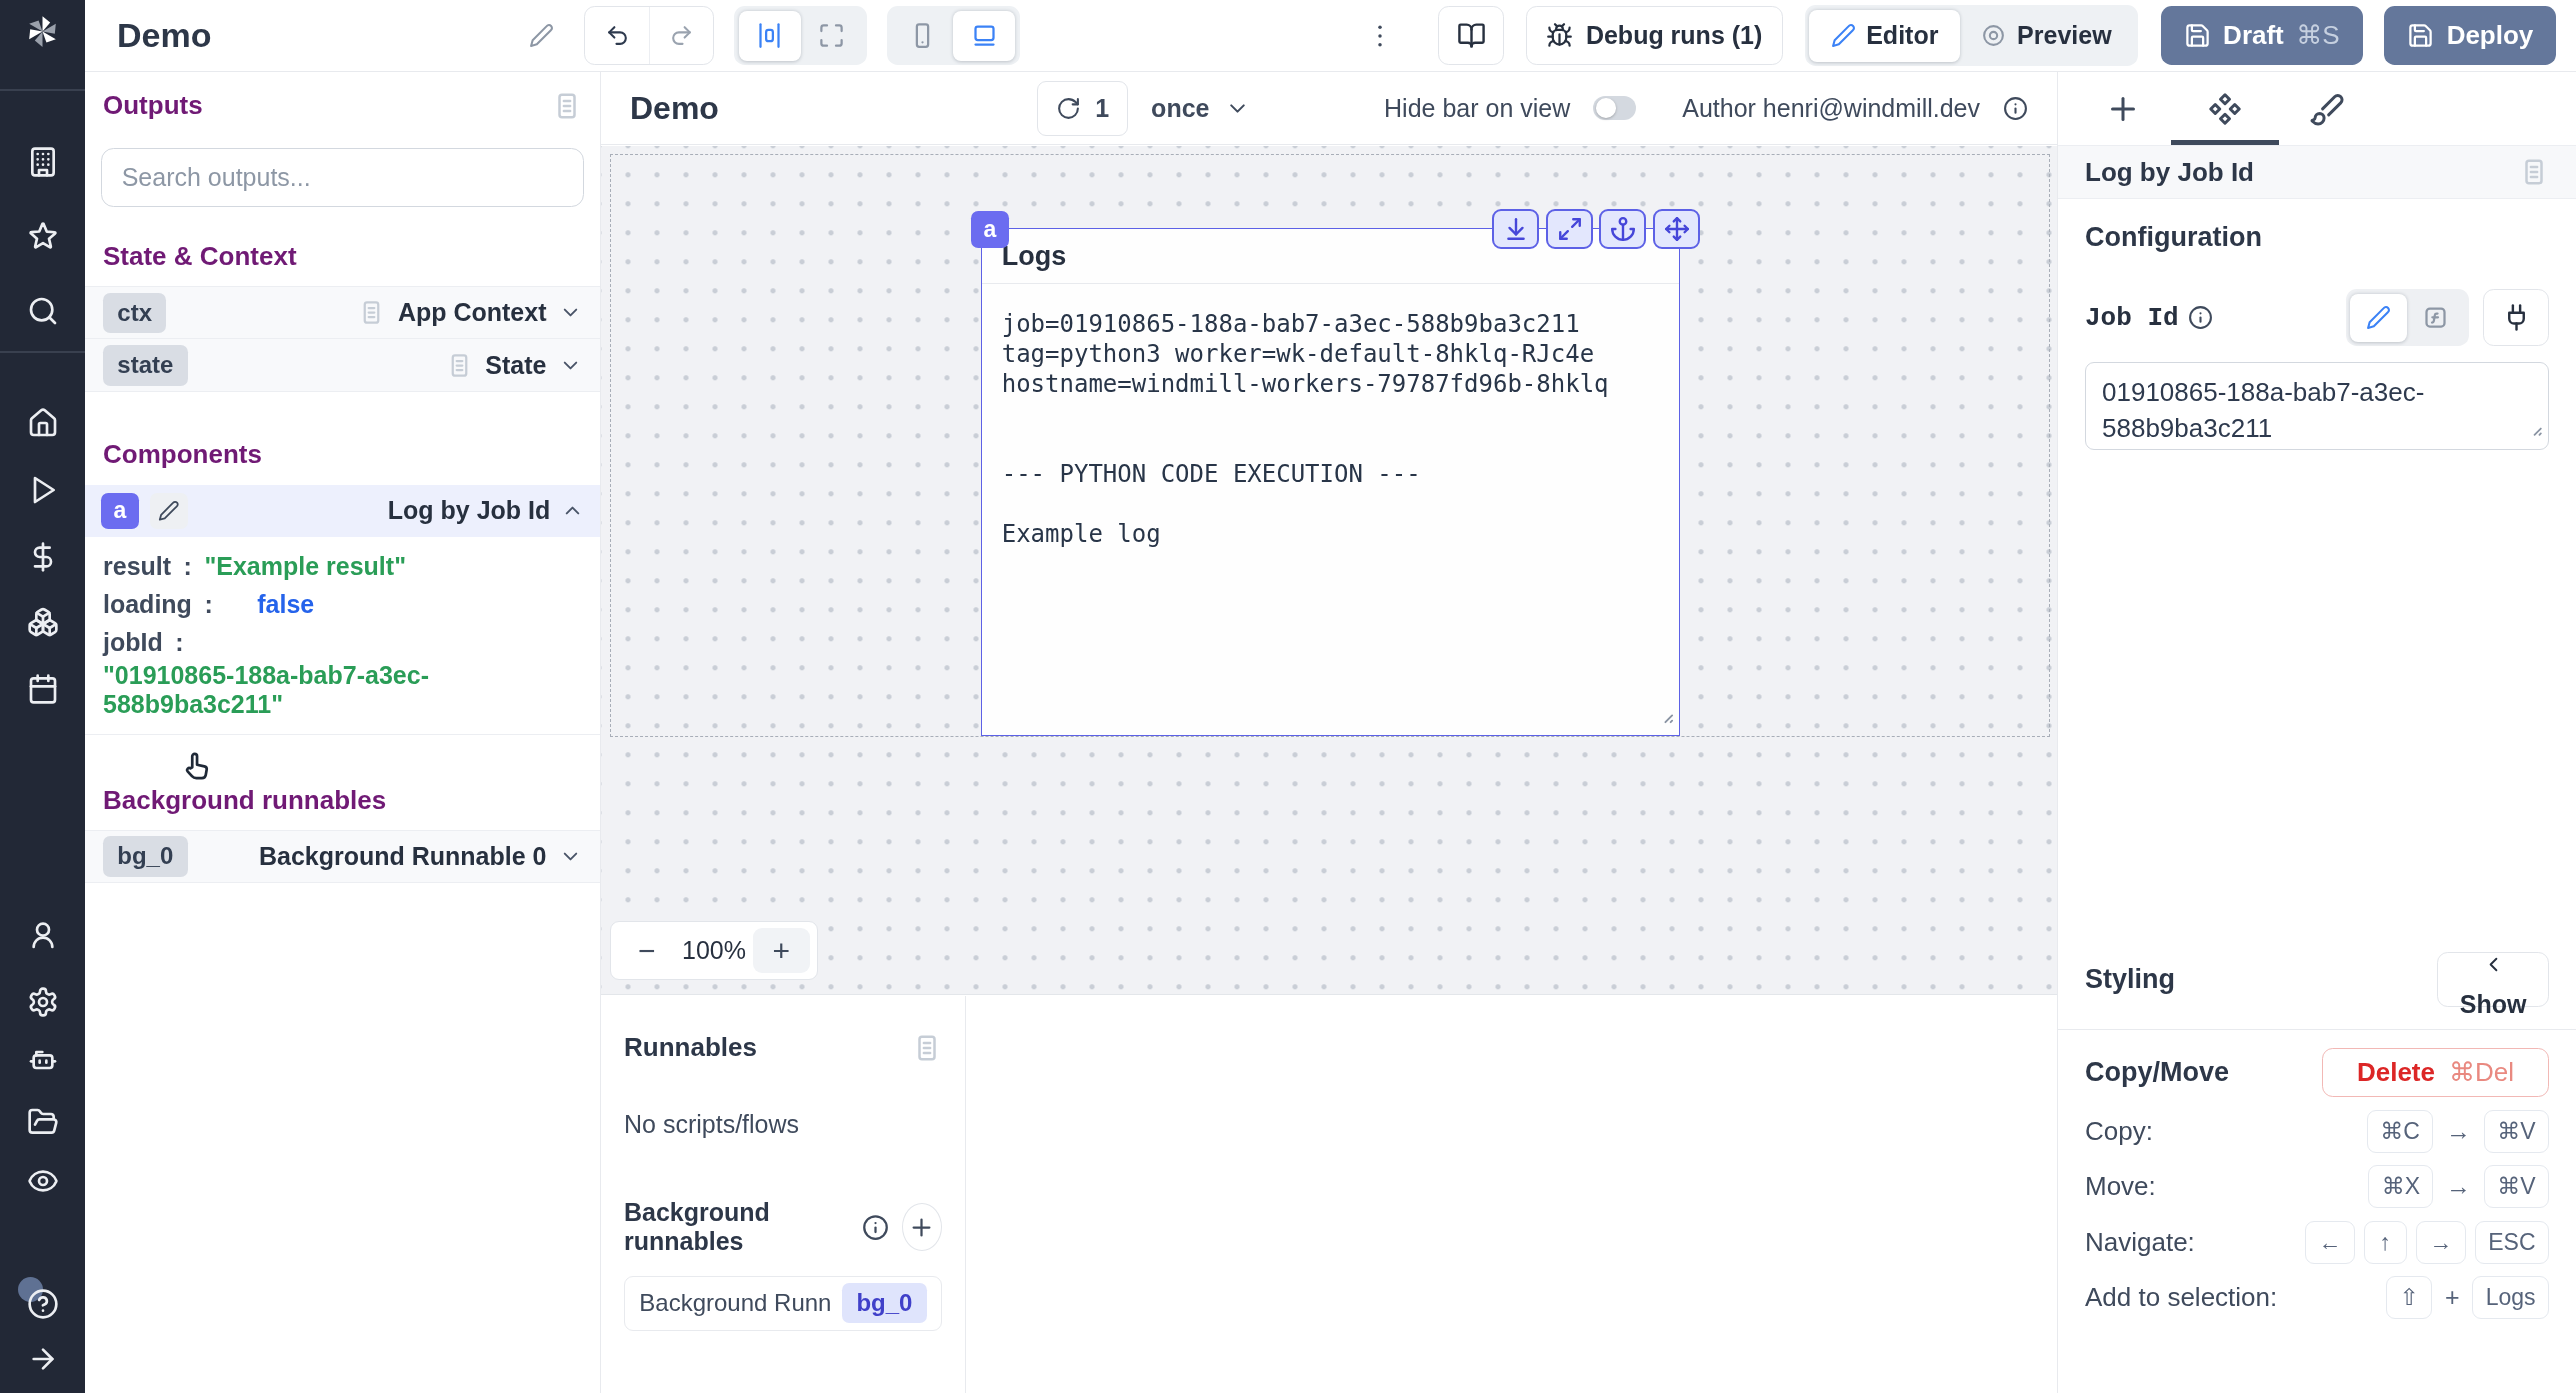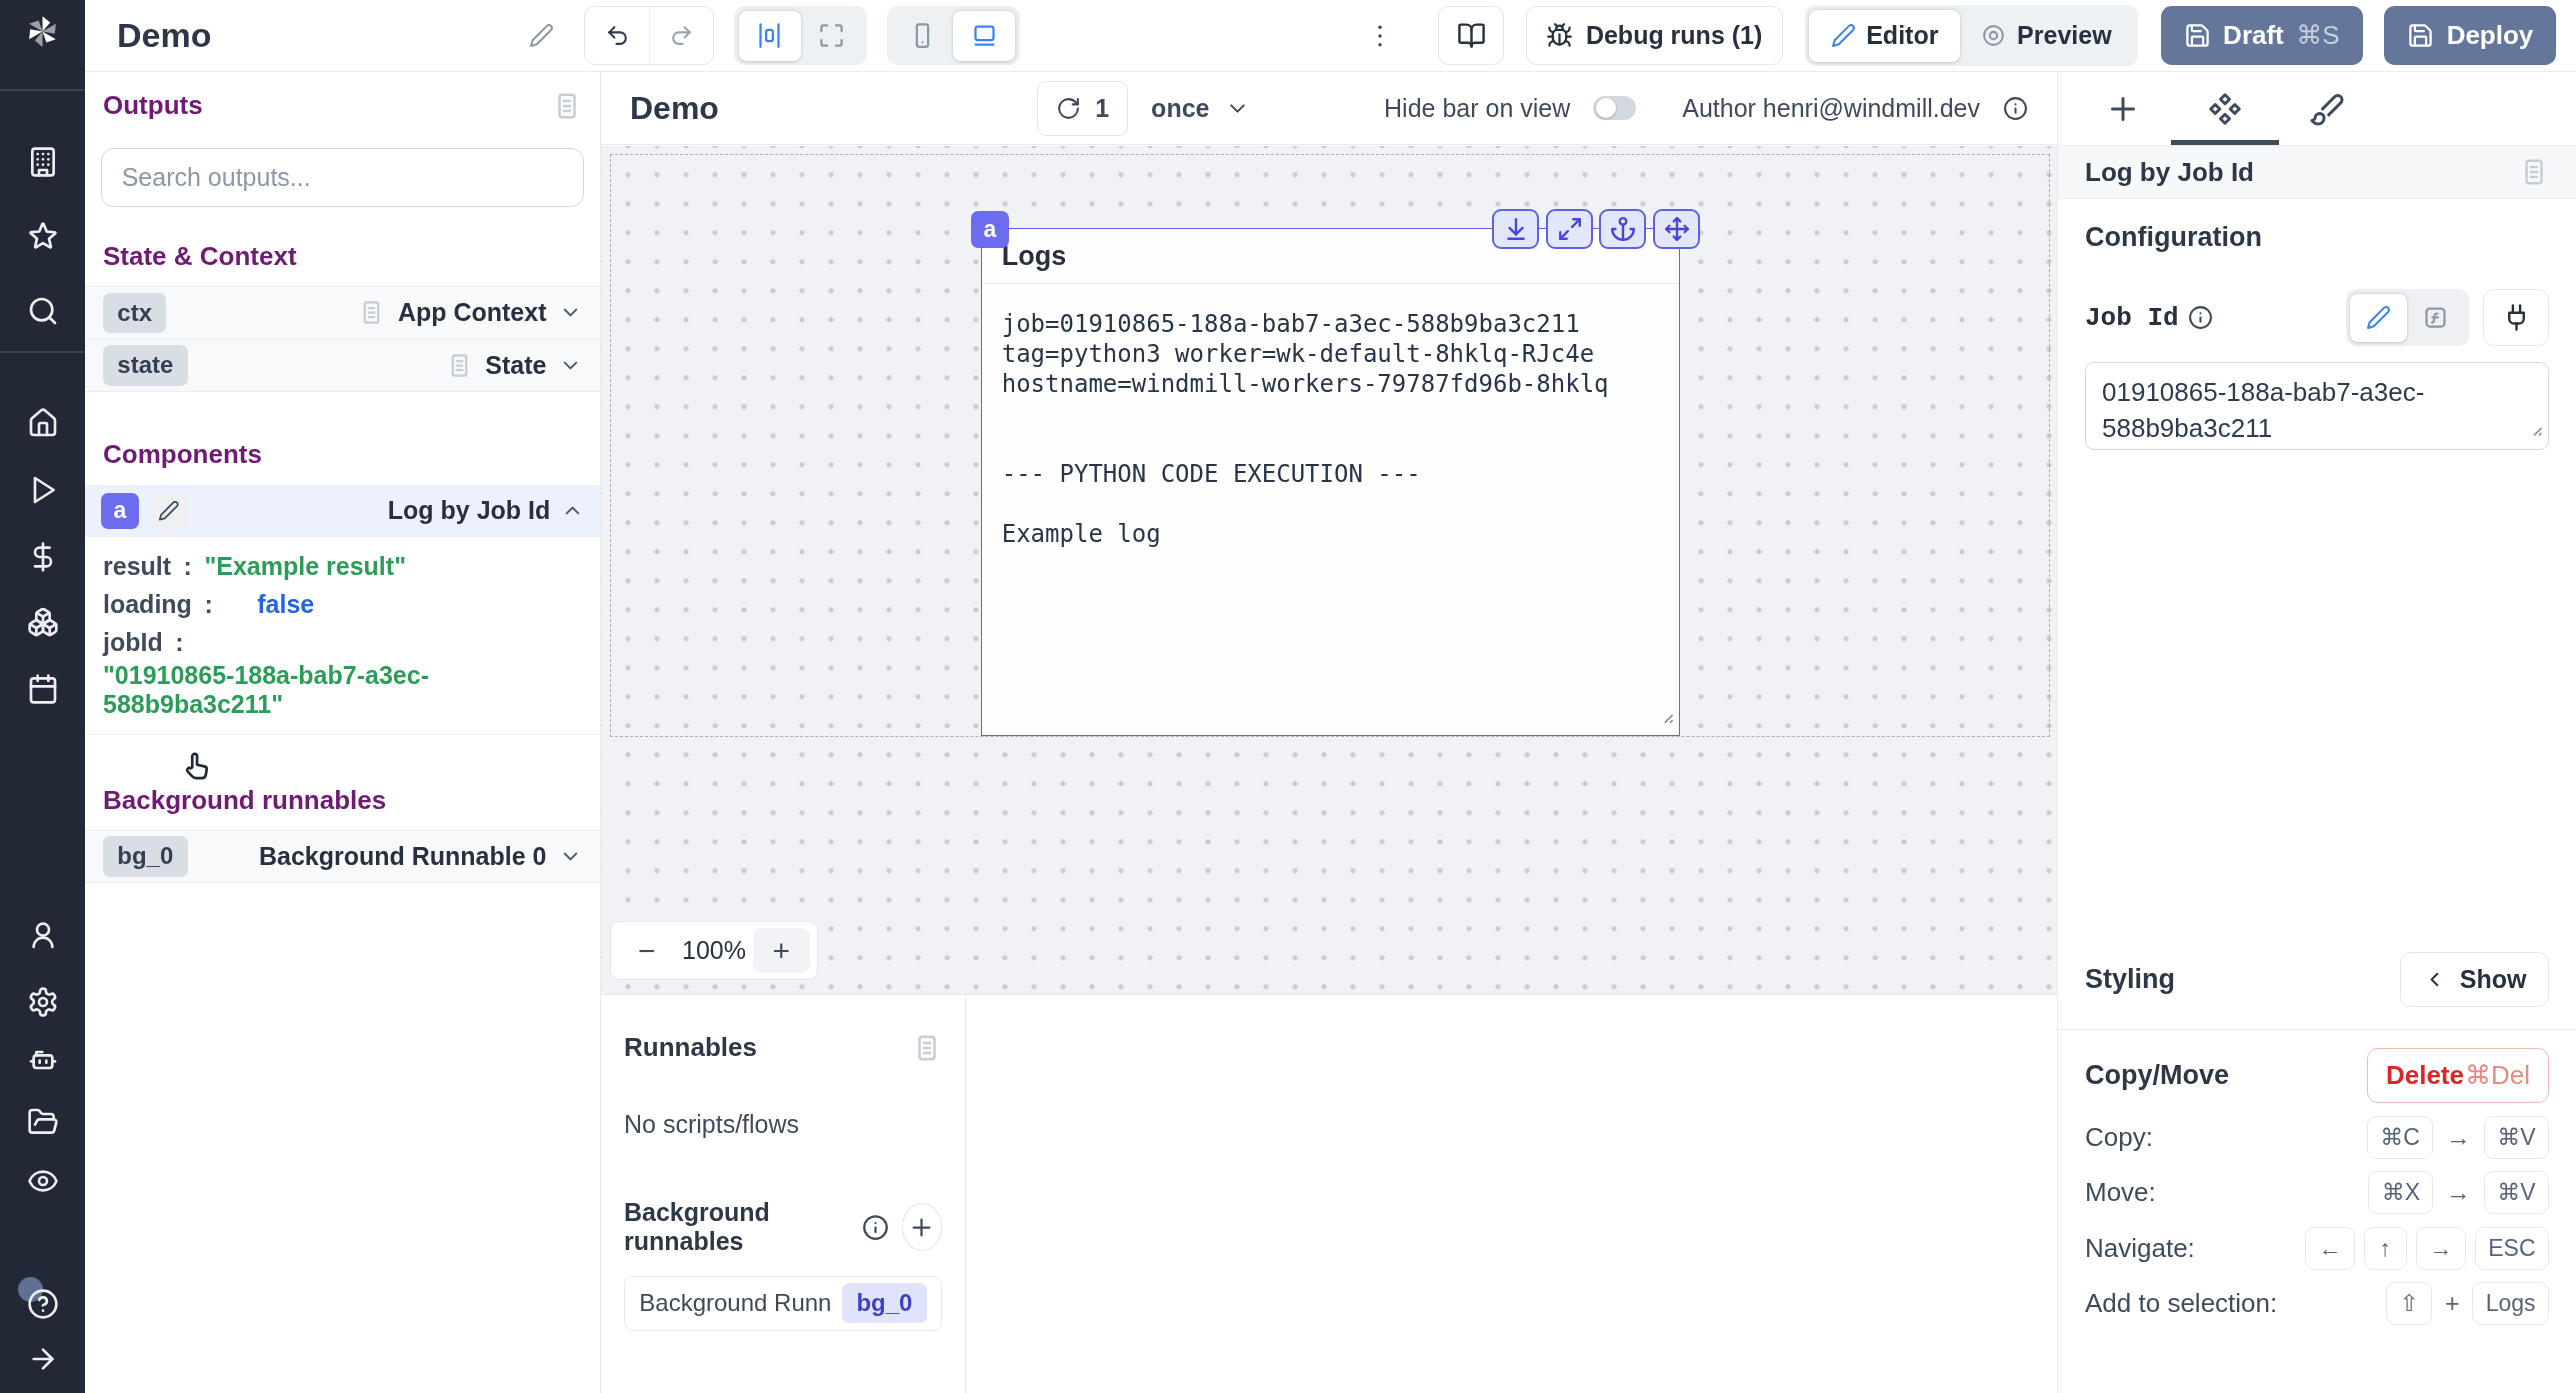--- a/index.html
+++ b/index.html
@@ -97,27 +97,27 @@
   .rp-config { padding:23px 27px 0 27px; }
   .rp-config h3, .rp-bottom h3 { font-size:27px; font-weight:700; color:#2d3748; }
   .job-row { margin-top:36px; display:flex; align-items:center; justify-content:space-between;font-family:Liberation Mono, monospace; }
   .job-label { display:flex; align-items:center; gap:9px; font-size:26px; font-weight:600; color:#27303f; }
   .editor-seg { background:#eef0f3; border-radius:10.7px; padding:4.5px; display:flex; }
   .editor-seg .seg { width:57px; height:48px; }
   .plug-btn { margin-left:14.3px; width:66px; height:57px; border:1.8px solid #e2e5ea; border-radius:10.7px; display:flex; align-items:center; justify-content:center; color:#27303f; }
   .jobid-area { position:relative; margin-top:16px; }
   .jobid-area textarea { width:100%; height:88px; border:1.8px solid #d3d8df; border-radius:9px; resize:none; font-family:inherit; font-size:26px; color:#2e3a4e; padding:10.7px 16px; line-height:36px; outline:none; overflow:hidden; }
   .rp-bottom { position:absolute; top:880px; left:27px; right:27px; }
-  .show-btn { height:55px; border:1.8px solid #e2e5ea; border-radius:10.7px; display:flex; align-items:center; gap:14.3px; padding:0 21.5px; font-size:25px; font-weight:600; color:#27303f; }
+  .show-btn { height:55px; border:1.8px solid #e2e5ea; border-radius:10.7px; display:flex; align-items:center; gap:14.3px; padding:0 21.5px; font-size:25px; font-weight:600; color:#27303f;flex-direction:column; }
   .tog-row { margin-top:12.5px; height:39px; display:flex; align-items:center; gap:18px; font-size:25px; color:#3f4a5c; font-weight:600; }
   .toggle { width:43px; height:24px; border-radius:12.5px; background:#d4d9e0; position:relative; flex:none; }
   .toggle::after { content:""; position:absolute; left:2.7px; top:2.2px; width:19.7px; height:19.7px; border-radius:50%; background:#fff; box-shadow:0 0.9px 2.7px rgba(0,0,0,.25); }
   .rp-div { height:1.8px; background:#e8eaee; margin:21.5px -27px 0 -27px; }
   .del-row { margin-top:18px; display:flex; align-items:center; justify-content:space-between; }
-  .del-btn { height:55px; border:1.8px solid #f2b8b5; border-radius:10.7px; display:flex; align-items:center; gap:1px; padding:0 18px; font-size:26px; }
+  .del-btn { height:49px; border:1.8px solid #f2b8b5; border-radius:10.7px; display:flex; align-items:center; gap:14px; padding:0 34px; font-size:26px; }
   .del-btn .d { color:#dc2626; font-weight:700; }
   .del-btn .k { color:#e98980; }
   .sc-row { margin-top:12.5px; height:43px; display:flex; align-items:center; }
   .sc-row:first-of-type { margin-top:21.5px; }
   .sc-label { font-size:26px; color:#3f4a5c; }
   .sc-keys { margin-left:auto; display:flex; align-items:center; gap:9px; }
   .key { height:43px; min-width:43px; padding:0 12.5px; border:1.8px solid #e5e9ef; border-radius:9px; background:#fff; display:inline-flex; align-items:center; justify-content:center; font-size:23px; color:#56637a; }
   .sep { color:#56637a; font-size:25px; margin:0 3.6px; }
 </style>
 </head>

